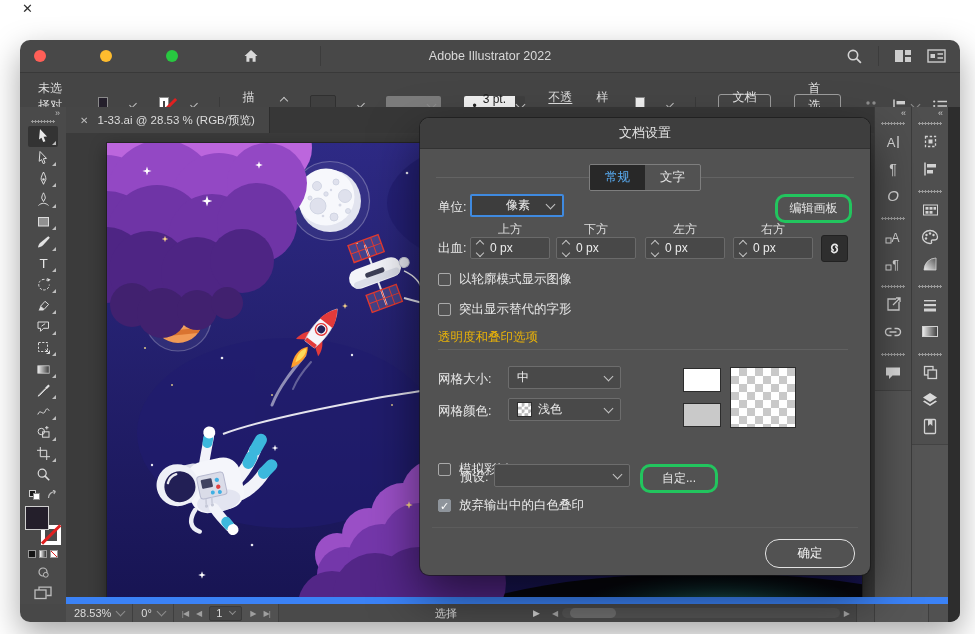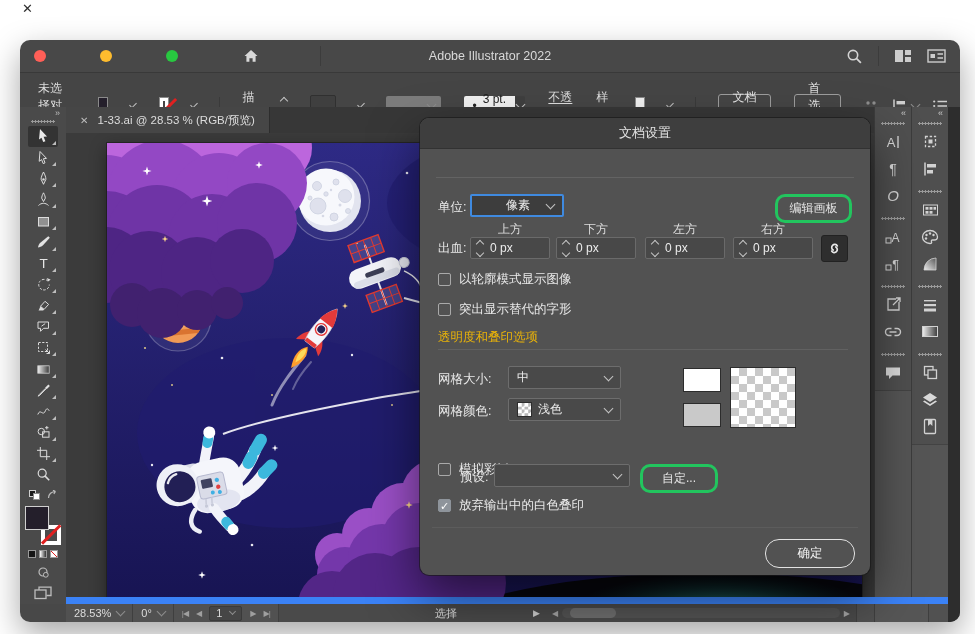--- a/index.html
+++ b/index.html
@@ -842,20 +842,26 @@
       </span>
       <span class="corner-box" style="left:790px;width:18px;"></span>
       <span class="corner-box" style="left:808px;width:54px;background:#565656;"></span>
       <span class="corner-box" style="left:862px;right:0;"></span>
     </div>
 
     <div class="dialog">
       <div class="dlg-title">文档设置</div>
       <div class="dlg-body">
         <div class="tabline"></div>
+        <div class="tabs">
+          <div class="tabgroup">
+            <span class="tab active">常规</span>
+            <span class="tab">文字</span>
+          </div>
+        </div>
 
         <span class="lbl" style="left:18px;top:50px;">单位:</span>
         <div class="dd focus" style="left:50px;top:45px;width:94px;padding-left:34px;">
           <span>像素</span>
           <span class="chev"></span>
         </div>
         <div class="btn-outline" style="left:355px;top:45px;width:71px;height:23px;">编辑画板</div>
 
         <span class="blabel" style="left:50px;top:72px;">上方</span>
         <span class="blabel" style="left:136px;top:72px;">下方</span>

